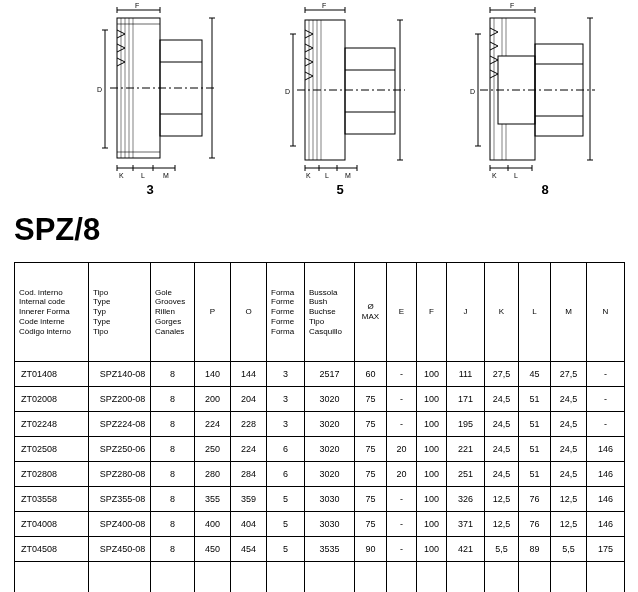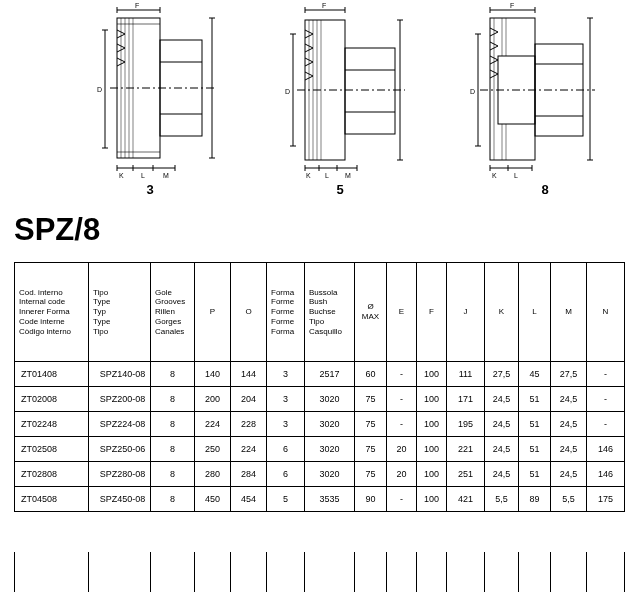--- a/index.html
+++ b/index.html
@@ -403,20 +403,54 @@
           <td>75</td>
           <td>20</td>
           <td>100</td>
           <td>251</td>
           <td>24,5</td>
           <td>51</td>
           <td>24,5</td>
           <td>146</td>
         </tr>
         <tr>
+          <td class="code">ZT03558</td>
+          <td class="type">SPZ355-08</td>
+          <td>8</td>
+          <td class="bold">355</td>
+          <td>359</td>
+          <td>5</td>
+          <td>3030</td>
+          <td>75</td>
+          <td>-</td>
+          <td>100</td>
+          <td>326</td>
+          <td>12,5</td>
+          <td>76</td>
+          <td>12,5</td>
+          <td>146</td>
+        </tr>
+        <tr>
+          <td class="code">ZT04008</td>
+          <td class="type">SPZ400-08</td>
+          <td>8</td>
+          <td class="bold">400</td>
+          <td>404</td>
+          <td>5</td>
+          <td>3030</td>
+          <td>75</td>
+          <td>-</td>
+          <td>100</td>
+          <td>371</td>
+          <td>12,5</td>
+          <td>76</td>
+          <td>12,5</td>
+          <td>146</td>
+        </tr>
+        <tr>
           <td class="code">ZT04508</td>
           <td class="type">SPZ450-08</td>
           <td>8</td>
           <td class="bold">450</td>
           <td>454</td>
           <td>5</td>
           <td>3535</td>
           <td>90</td>
           <td>-</td>
           <td>100</td>

